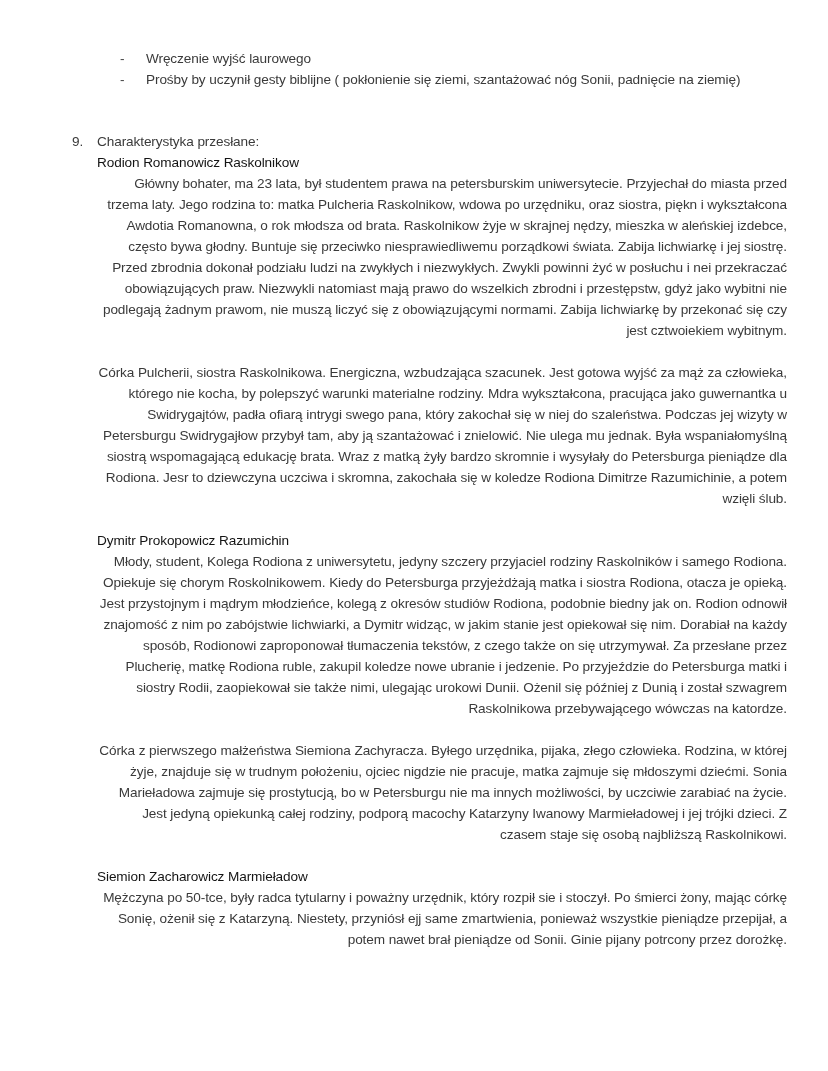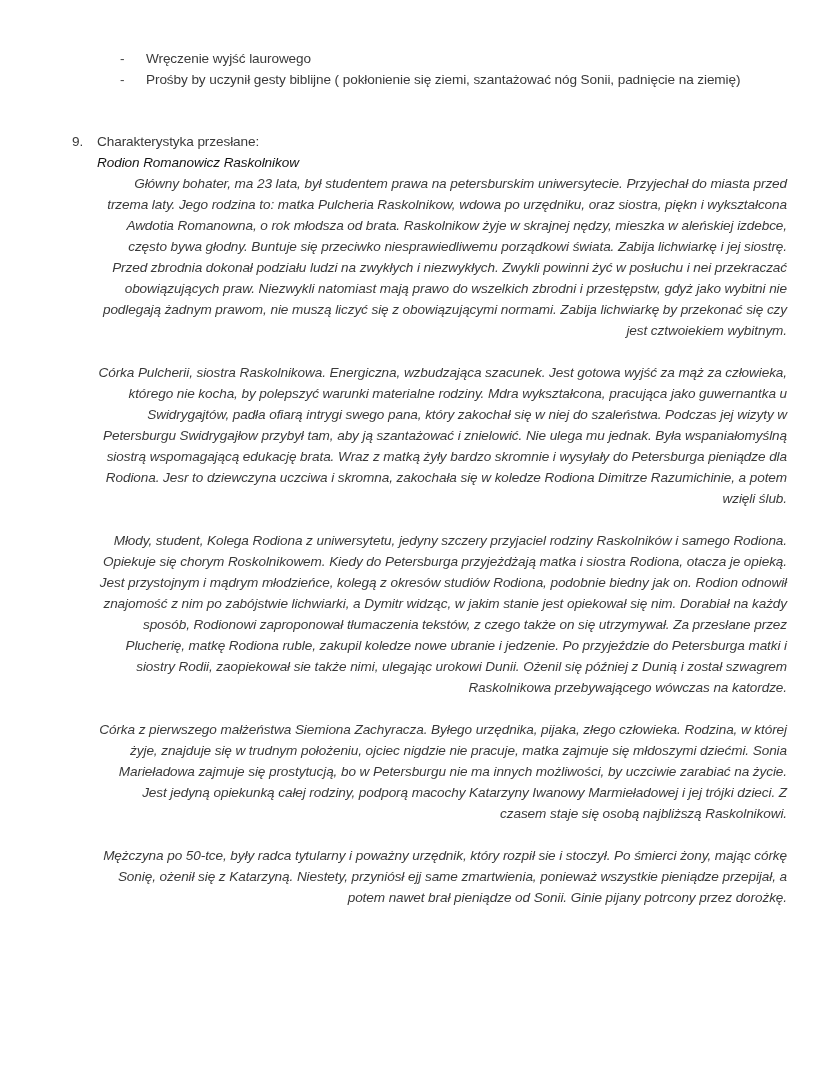--- a/index.html
+++ b/index.html
@@ -52,21 +52,20 @@
     .sec-head {
       display: flex;
       height: 21px;
       line-height: 21px;
     }
     .sec-num {
       width: 25px;
     }
     .char-list {
       margin-left: 25px;
-      font-style: italic;
     }
     .character {
       margin-bottom: 21px;
     }
     .char-name {
       color: #141414;
       line-height: 21px;
       height: 21px;
       white-space: nowrap;
     }
@@ -101,24 +100,26 @@
 
     <div class="char-list">
       <div class="character">
         <div class="char-name">Rodion Romanowicz Raskolnikow</div>
         <p class="char-desc">Główny bohater, ma 23 lata, był studentem prawa na petersburskim uniwersytecie. Przyjechał do miasta przed trzema laty. Jego rodzina to: matka Pulcheria Raskolnikow, wdowa po urzędniku, oraz siostra, piękn i wykształcona Awdotia Romanowna, o rok młodsza od brata. Raskolnikow żyje w skrajnej nędzy, mieszka w aleńskiej izdebce, często bywa głodny. Buntuje się przeciwko niesprawiedliwemu porządkowi świata. Zabija lichwiarkę i jej siostrę. Przed zbrodnia dokonał podziału ludzi na zwykłych i niezwykłych. Zwykli powinni żyć w posłuchu i nei przekraczać obowiązujących praw. Niezwykli natomiast mają prawo do wszelkich zbrodni i przestępstw, gdyż jako wybitni nie podlegają żadnym prawom, nie muszą liczyć się z obowiązującymi normami. Zabija lichwiarkę by przekonać się czy jest cztwoiekiem wybitnym.</p>
       </div>
       <div class="character">
         <p class="char-desc">Córka Pulcherii, siostra Raskolnikowa. Energiczna, wzbudzająca szacunek. Jest gotowa wyjść za mąż za człowieka, którego nie kocha, by polepszyć warunki materialne rodziny. Mdra wykształcona, pracująca jako guwernantka u Swidrygajtów, padła ofiarą intrygi swego pana, który zakochał się w niej do szaleństwa. Podczas jej wizyty w Petersburgu Swidrygajłow przybył tam, aby ją szantażować i znielowić. Nie ulega mu jednak. Była wspaniałomyślną siostrą wspomagającą edukację brata. Wraz z matką żyły bardzo skromnie i wysyłały do Petersburga pieniądze dla Rodiona. Jesr to dziewczyna uczciwa i skromna, zakochała się w koledze Rodiona Dimitrze Razumichinie, a potem wzięli ślub.</p>
       </div>
       <div class="character">
+        <div class="char-name">Dymitr Prokopowicz Razumichin</div>
         <p class="char-desc">Młody, student, Kolega Rodiona z uniwersytetu, jedyny szczery przyjaciel rodziny Raskolników i samego Rodiona. Opiekuje się chorym Roskolnikowem. Kiedy do Petersburga przyjeżdżają matka i siostra Rodiona, otacza je opieką. Jest przystojnym i mądrym młodzieńce, kolegą z okresów studiów Rodiona, podobnie biedny jak on. Rodion odnowił znajomość z nim po zabójstwie lichwiarki, a Dymitr widząc, w jakim stanie jest opiekował się nim. Dorabiał na każdy sposób, Rodionowi zaproponował tłumaczenia tekstów, z czego także on się utrzymywał. Za przesłane przez Plucherię, matkę Rodiona ruble, zakupil koledze nowe ubranie i jedzenie. Po przyjeździe do Petersburga matki i siostry Rodii, zaopiekował sie także nimi, ulegając urokowi Dunii. Ożenil się później z Dunią i został szwagrem Raskolnikowa przebywającego wówczas na katordze.</p>
       </div>
       <div class="character">
         <p class="char-desc">Córka z pierwszego małżeństwa Siemiona Zachyracza. Byłego urzędnika, pijaka, złego człowieka. Rodzina, w której żyje, znajduje się w trudnym położeniu, ojciec nigdzie nie pracuje, matka zajmuje się młdoszymi dziećmi. Sonia Marieładowa zajmuje się prostytucją, bo w Petersburgu nie ma innych możliwości, by uczciwie zarabiać na życie. Jest jedyną opiekunką całej rodziny, podporą macochy Katarzyny Iwanowy Marmieładowej i jej trójki dzieci. Z czasem staje się osobą najbliższą Raskolnikowi.</p>
       </div>
       <div class="character">
+        <div class="char-name">Siemion Zacharowicz Marmieładow</div>
         <p class="char-desc">Mężczyna po 50-tce, były radca tytularny i poważny urzędnik, który rozpił sie i stoczył. Po śmierci żony, mając córkę Sonię, ożenił się z Katarzyną. Niestety, przyniósł ejj same zmartwienia, ponieważ wszystkie pieniądze przepijał, a potem nawet brał pieniądze od Sonii. Ginie pijany potrcony przez dorożkę.</p>
       </div>
     </div>
   </div>
 
 </div>
 
 </body></html>

